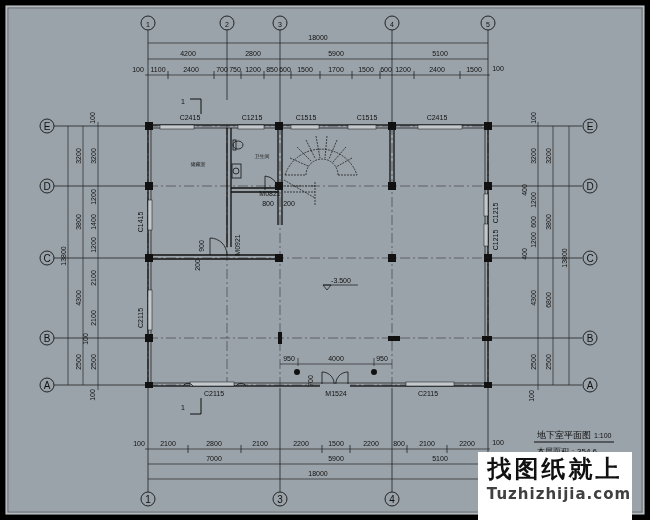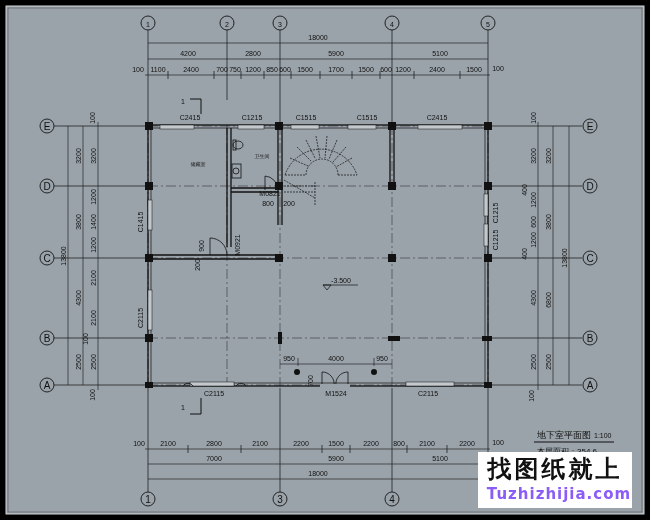--- a/index.html
+++ b/index.html
@@ -1,23 +1,23 @@
 <!DOCTYPE html>
 <html><head>
 <meta charset="utf-8">
 <style>
   html,body{margin:0;padding:0;}
   body{width:650px;height:520px;background:#000;overflow:hidden;position:relative;font-family:"Liberation Sans",sans-serif;}
   #sheet{position:absolute;left:0;top:0;width:650px;height:520px;}
   svg text{font-family:"Liberation Sans",sans-serif;fill:#111;}
   .dim{font-size:7px;}
   .lbl{font-size:7px;}
-  #watermark{position:absolute;left:478px;top:452px;width:154px;height:56px;background:#fff;text-align:center;}
+  #watermark{position:absolute;left:478px;top:452px;width:154px;height:68px;background:#fff;text-align:center;}
   #wm-cn{font-family:"DejaVu Sans",sans-serif;font-size:24px;font-weight:bold;color:#111;letter-spacing:3px;line-height:30px;margin-top:2px;}
-  #wm-url{font-family:"DejaVu Sans",sans-serif;font-size:15px;font-weight:bold;color:#8b5cf6;line-height:20px;letter-spacing:1px;padding-left:8px;}
+  #wm-url{font-family:"DejaVu Sans",sans-serif;font-size:15px;font-weight:bold;color:#404040;line-height:20px;letter-spacing:1px;padding-left:8px;}
 </style>
 </head>
 <body>
 
 <div id="sheet">
 <svg width="650" height="520" viewBox="0 0 650 520" xmlns="http://www.w3.org/2000/svg">
 
   <rect x="0" y="0" width="650" height="520" fill="#000"></rect>
   <rect x="6" y="6" width="638" height="508" fill="#9aa3aa" stroke="#cfd4d8" stroke-width="1"></rect>
   <rect x="8" y="8" width="634" height="504" fill="none" stroke="#555" stroke-width="0.6"></rect>

